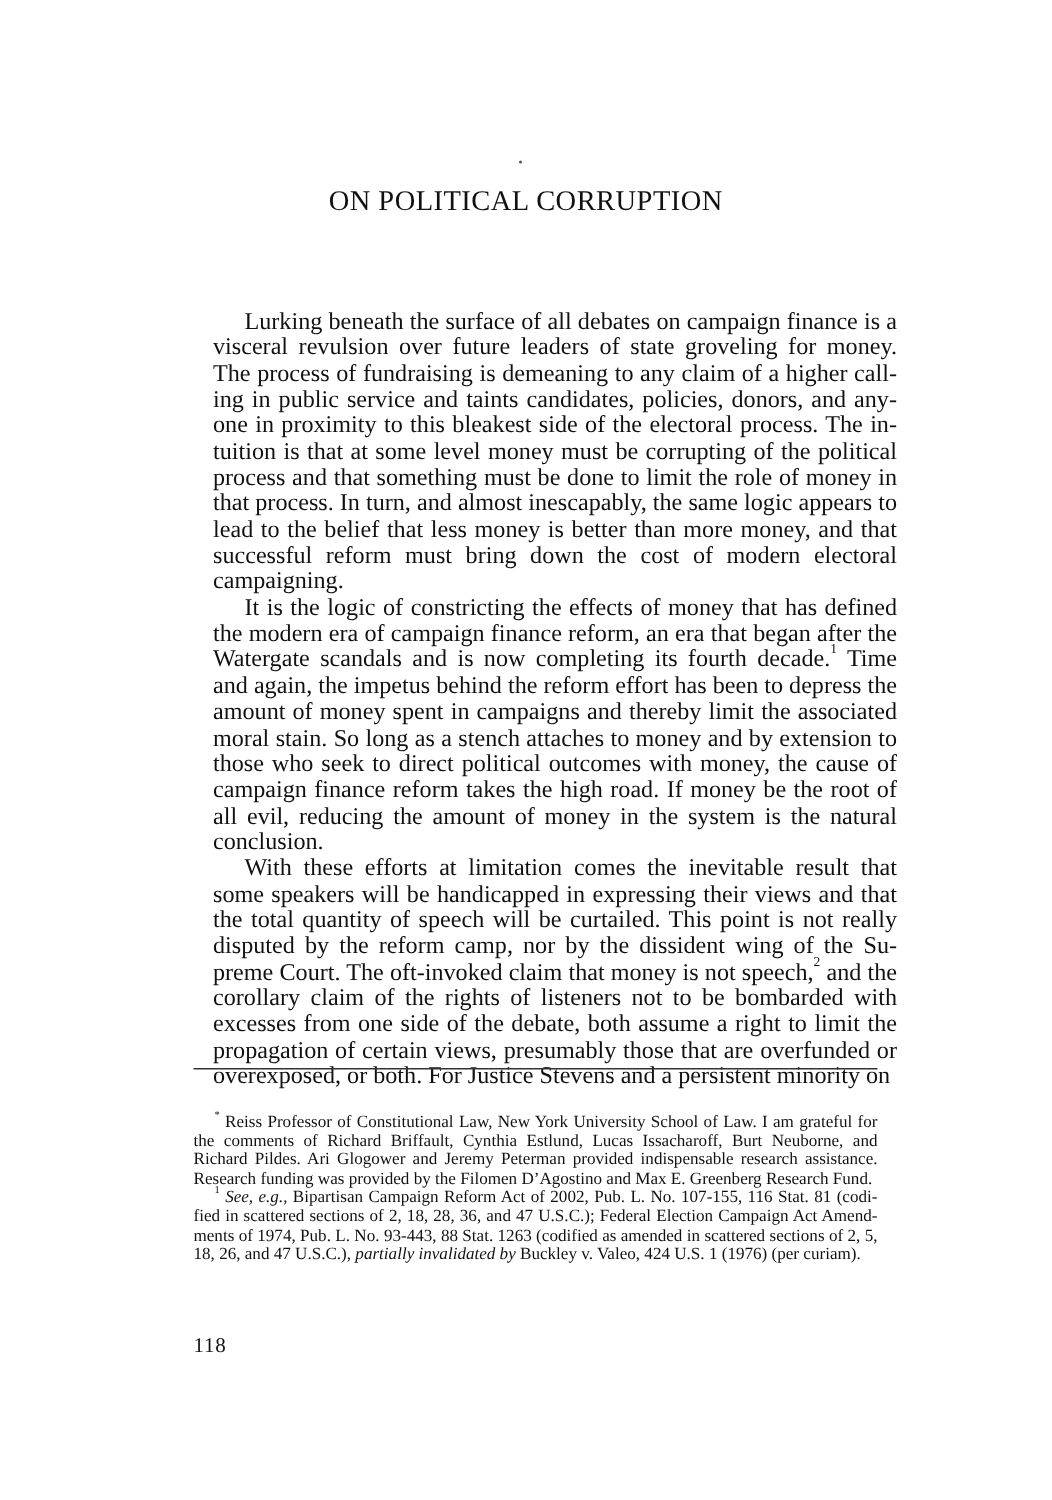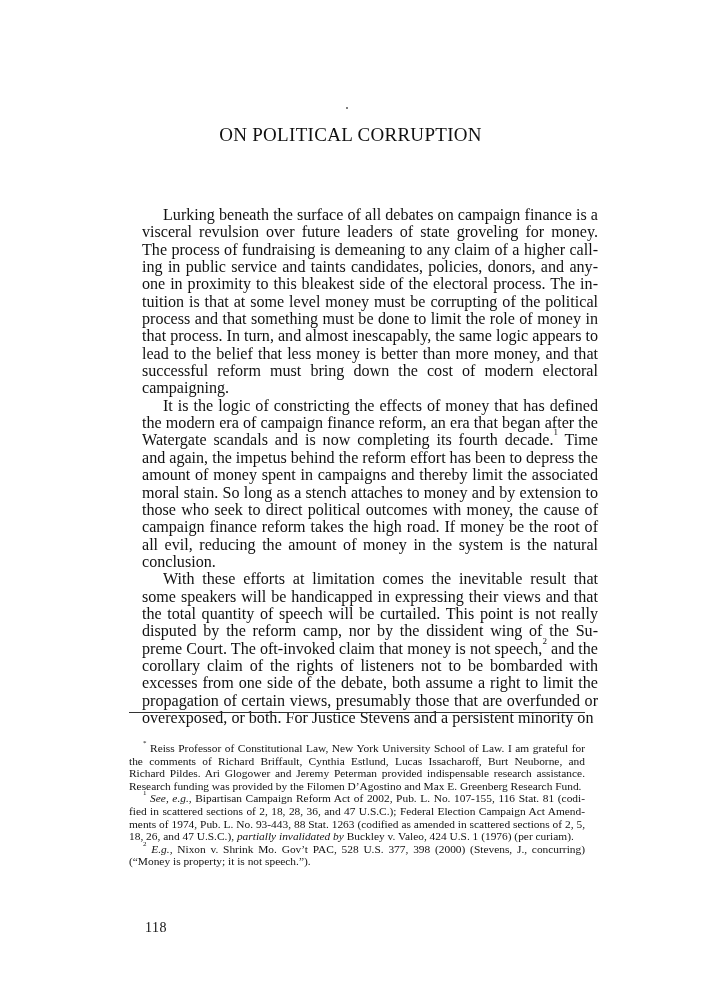--- a/index.html
+++ b/index.html
@@ -100,24 +100,23 @@
     font-size: 7px;
     line-height: 0;
     vertical-align: top;
     position: relative;
     top: 1px;
   }
   .footnotes em { font-style: italic; }
   .page-number {
     position: absolute;
     left: 129px;
-    top: 920px;
+    top: 890px;
     font-size: 14px;
     letter-spacing: 0.5px;
-    margin-left: 16px;
   }
 </style>
 </head>
 <body>
 
 <div class="page">
   <div class="dot"></div>
 
   <div class="title">ON POLITICAL CORRUPTION</div>
 
@@ -126,17 +125,16 @@
     <p><span>Lurking beneath the surface of all debates on campaign finance is a visceral revulsion over future leaders of state groveling for money. The process of fundraising is demeaning to any claim of a higher call­ing in public service and taints candidates, policies, donors, and any­one in proximity to this bleakest side of the electoral process.  The in­tuition is that at some level money must be corrupting of the political process and that something must be done to limit the role of money in that process.  In turn, and almost inescapably, the same logic appears to lead to the belief that less money is better than more money, and that successful reform must bring down the cost of modern electoral campaigning.</span></p>
     <p><span>It is the logic of constricting the effects of money that has defined the modern era of campaign finance reform, an era that began after the Watergate scandals and is now completing its fourth decade.</span><sup>1</sup><span> Time and again, the impetus behind the reform effort has been to de­press the amount of money spent in campaigns and thereby limit the associated moral stain.  So long as a stench attaches to money and by extension to those who seek to direct political outcomes with money, the cause of campaign finance reform takes the high road.  If money be the root of all evil, reducing the amount of money in the system is the natural conclusion.</span></p>
     <p><span>With these efforts at limitation comes the inevitable result that some speakers will be handicapped in expressing their views and that the total quantity of speech will be curtailed.  This point is not really disputed by the reform camp, nor by the dissident wing of the Su­preme Court.  The oft-invoked claim that money is not speech,</span><sup>2</sup><span> and the corollary claim of the rights of listeners not to be bombarded with excesses from one side of the debate, both assume a right to limit the propagation of certain views, presumably those that are overfunded or overexposed, or both.  For Justice Stevens and a persistent minority on</span></p>
   </div>
 
   <div class="fn-rule"></div>
 
   <div class="footnotes">
     <p><sup>*</sup><span> Reiss Professor of Constitutional Law, New York University School of Law.  I am grateful for the comments of Richard Briffault, Cynthia Estlund, Lucas Issacharoff, Burt Neuborne, and Richard Pildes.  Ari Glogower and Jeremy Peterman provided indispensable research assistance. Research funding was provided by the Filomen D’Agostino and Max E. Greenberg Research Fund.</span></p>
     <p><sup>1</sup><span> </span><em>See, e.g.</em><span>, Bipartisan Campaign Reform Act of 2002, Pub. L. No. 107-155, 116 Stat. 81 (codi­fied in scattered sections of 2, 18, 28, 36, and 47 U.S.C.); Federal Election Campaign Act Amend­ments of 1974, Pub. L. No. 93-443, 88 Stat. 1263 (codified as amended in scattered sections of 2, 5, 18, 26, and 47 U.S.C.), </span><em>partially invalidated by</em><span> Buckley v. Valeo, 424 U.S. 1 (1976) (per curiam).</span></p>
-    <p><sup>2</sup><span> </span><em>E.g.</em><span>, Nixon v. Shrink Mo. Gov’t PAC, 528 U.S. 377, 398 (2000) (Stevens, J., concurring) (“Money is property; it is not speech.”).</span></p>
   </div>
 
   <div class="page-number">118</div>
 </div>
 
 </body></html>

